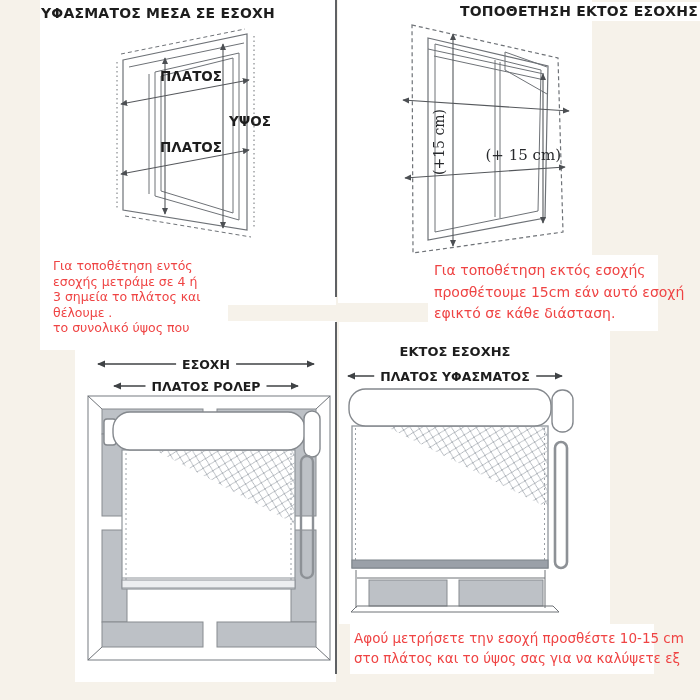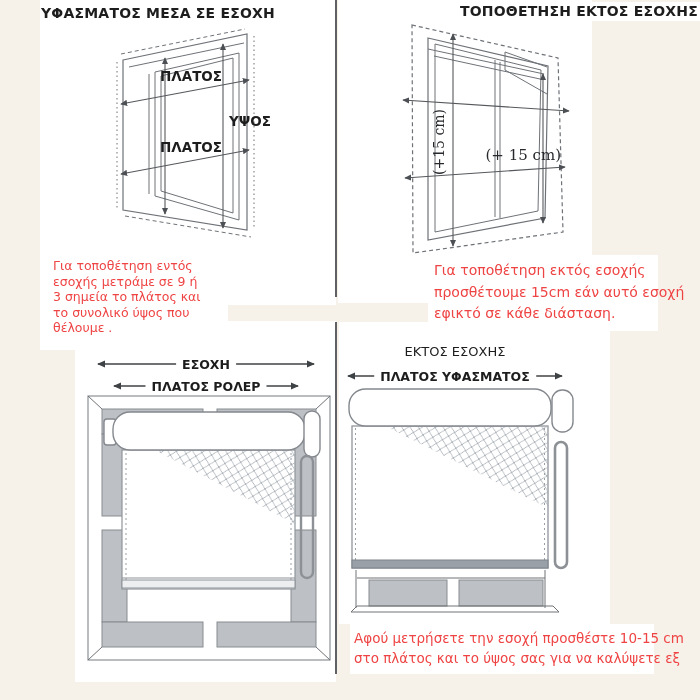--- a/index.html
+++ b/index.html
@@ -2,21 +2,21 @@
 <html><head>
 <meta charset="utf-8">
 <style>
   html,body{margin:0;padding:0}
   .stage{position:relative;width:700px;height:700px;background:#f6f2ea;overflow:hidden;
          font-family:"DejaVu Sans",sans-serif;color:#1d1d1d}
   .panel{position:absolute;background:#ffffff}
   .divider{position:absolute;width:2px;background:#5f6164}
   .page-title{position:absolute;font-weight:bold;font-size:14px;letter-spacing:.2px;white-space:nowrap}
   .tr-title{background:#ffffff;padding:1px 6px 2px 2px}
-  .sub-title{position:absolute;font-weight:normal;font-size:13px;text-align:center;white-space:nowrap}
+  .sub-title{position:absolute;font-weight:bold;font-size:13px;text-align:center;white-space:nowrap}
   .cap{position:absolute;background:#ffffff;font-weight:normal;color:#ef4444}
   .cap .line{white-space:nowrap}
   .cap-tl{font-size:12.5px;line-height:15.5px;width:175px;padding:2px 0 4px 0}
   .cap-tr{font-size:14px;line-height:21.5px;width:224px;padding:5px 0 6px 6px}
   .cap-br{font-size:13.5px;line-height:20px;width:300px;padding:4px 0 6px 4px}
   .diag{position:absolute}
   .arrow-row{position:absolute;height:16px}
   .arrow-row svg{position:absolute;left:0;top:2px}
   .arrow-label{position:absolute;left:50%;top:50%;transform:translate(-50%,-50%);
                background:#ffffff;padding:0 6px;font-weight:bold;font-size:12.5px;white-space:nowrap}
@@ -66,24 +66,24 @@
     <line class="meas" x1="120" y1="18" x2="120" y2="202" marker-start="url(#mA)" marker-end="url(#mA)"></line>
     <line class="meas" x1="18" y1="78" x2="146" y2="54" marker-start="url(#mA)" marker-end="url(#mA)"></line>
     <line class="meas" x1="18" y1="148" x2="146" y2="124" marker-start="url(#mA)" marker-end="url(#mA)"></line>
     <text class="lbl" x="88" y="55" text-anchor="middle">ΠΛΑΤΟΣ</text>
     <text class="lbl" x="88" y="126" text-anchor="middle">ΠΛΑΤΟΣ</text>
     <text class="lbl" x="126" y="100" text-anchor="start">ΥΨΟΣ</text>
   </svg>
 
   <div class="cap cap-tl" style="left:53px;top:256px">
     <div class="line">Για τοποθέτηση εντός</div>
-    <div class="line">εσοχής μετράμε σε 9 ή</div>
+    <div class="line">εσοχής μετράμε σε 4 ή</div>
     <div class="line">3 σημεία το πλάτος και</div>
+    <div class="line">θέλουμε .</div>
     <div class="line">το συνολικό ύψος που</div>
-    <div class="line">θέλουμε .</div>
   </div>
 
   <div class="page-title tr-title" style="left:458px;top:2px">ΤΟΠΟΘΕΤΗΣΗ ΕΚΤΟΣ ΕΣΟΧΗΣ</div>
 
   <svg class="diag" style="left:393px;top:20px" width="195" height="250" viewBox="0 0 195 250">
     <defs>
       <marker id="mB" viewBox="0 0 10 10" refX="8" refY="5" markerWidth="7" markerHeight="7" orient="auto-start-reverse">
         <path d="M0,1 L9,5 L0,9 z" fill="#4c4f53"></path>
       </marker>
     </defs>

